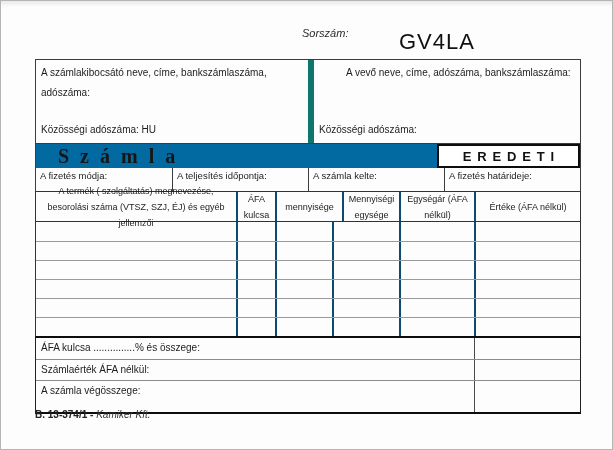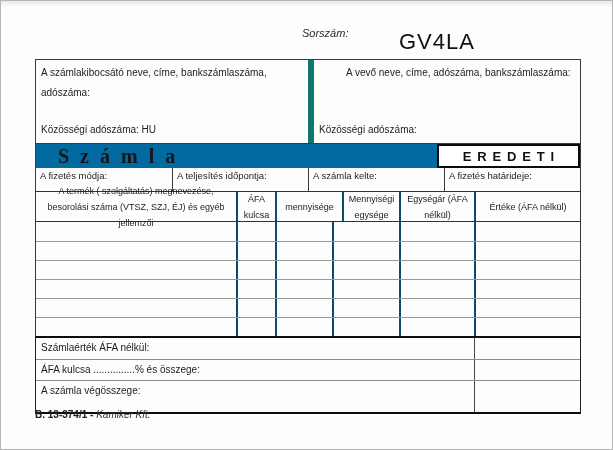--- a/index.html
+++ b/index.html
@@ -149,25 +149,25 @@
             <div class="tcell c2"></div>
             <div class="tcell c3"></div>
             <div class="tcell c4"></div>
             <div class="tcell c5"></div>
           </div>
         </div>
     </div>
 
     <div class="summary">
       <div class="srow">
-        <div class="slabel">Számlaérték ÁFA nélkül:</div>
+        <div class="slabel">ÁFA kulcsa ...............% és összege:</div>
         <div class="svalue"></div>
       </div>
       <div class="srow">
-        <div class="slabel">ÁFA kulcsa ...............% és összege:</div>
+        <div class="slabel">Számlaérték ÁFA nélkül:</div>
         <div class="svalue"></div>
       </div>
       <div class="srow">
         <div class="slabel">A számla végösszege:</div>
         <div class="svalue"></div>
       </div>
     </div>
 
   </div>
 

